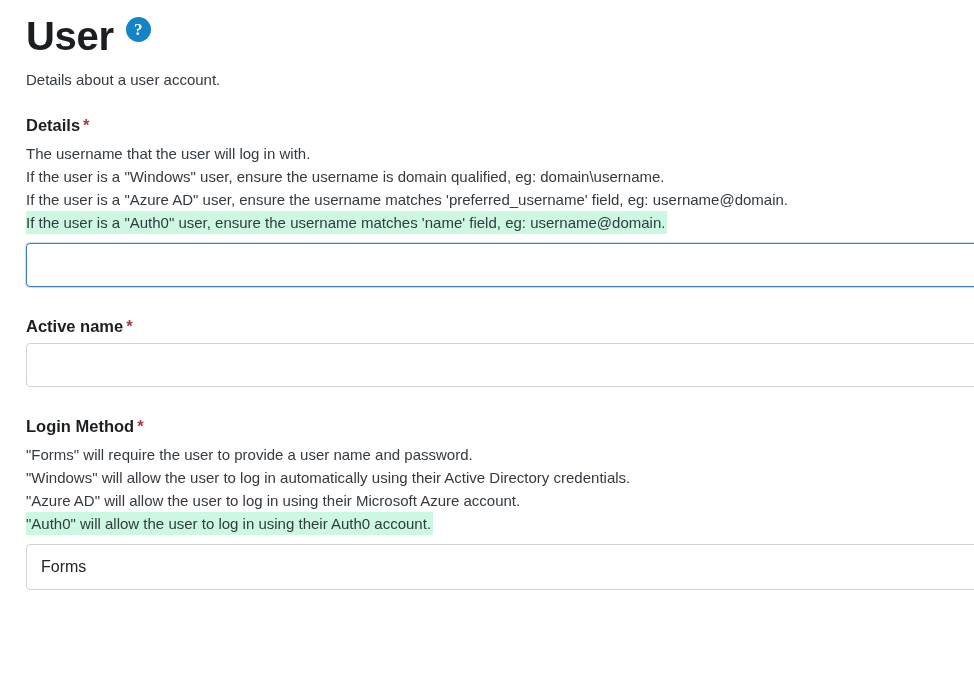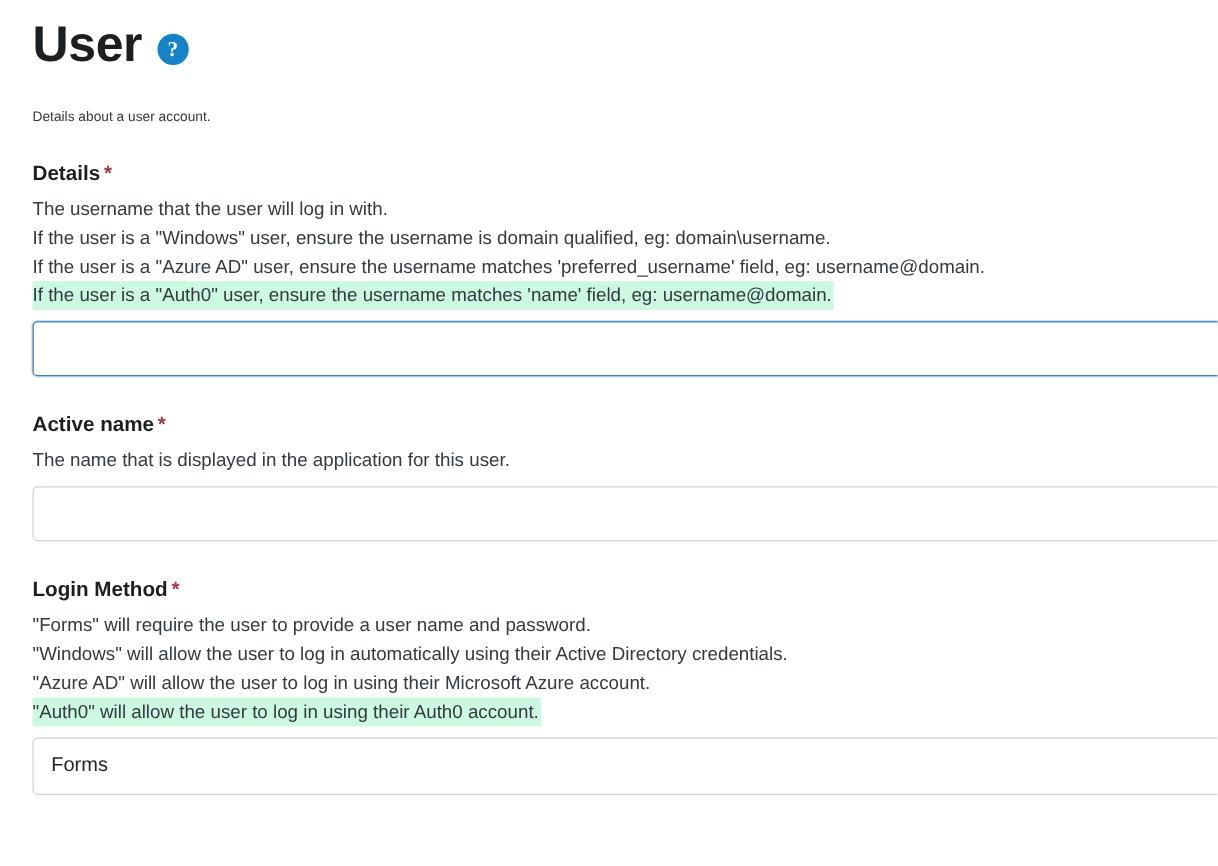--- a/index.html
+++ b/index.html
@@ -16,23 +16,23 @@
   }
   .page {
     padding: 14px 0 0 26px;
     box-sizing: border-box;
     width: 974px;
   }
 
   
   .title-row {
     display: flex;
-    align-items: center;
+    align-items: flex-start;
     gap: 12px;
-    margin-bottom: 26px;
+    margin-bottom: 12px;
   }
   .page-title {
     font-size: 40px;
     font-weight: 700;
     line-height: 44px;
     color: #1b1f22;
     letter-spacing: -0.3px;
   }
   .help-icon {
     width: 25px;
@@ -46,21 +46,21 @@
     text-align: center;
     font-family: "Liberation Serif", serif;
     cursor: pointer;
     position: relative;
     top: 3px;
     user-select: none;
   }
 
   
   .intro {
-    font-size: 11px;
+    font-size: 15px;
     line-height: 20px;
     color: #333a40;
     margin-bottom: 26px;
   }
 
   
   .field {
     margin-bottom: 4px;
   }
   .field-label {
@@ -152,23 +152,20 @@
     </div>
     <input class="text-input focused" type="text" value="" style="">
   </div>
 
   <div class="spacer-26"></div>
 
   <div class="field">
     <div class="field-label">
       <span>Active name</span><span class="req">*</span>
     </div>
-    <div class="helps">
-      <span class="help-line">The name that is displayed in the application for this user.</span>
-    </div>
     <input class="text-input" type="text" value="" style="">
   </div>
 
   <div class="spacer-26"></div>
 
   <div class="field">
     <div class="field-label">
       <span>Login Method</span><span class="req">*</span>
     </div>
     <div class="helps">

